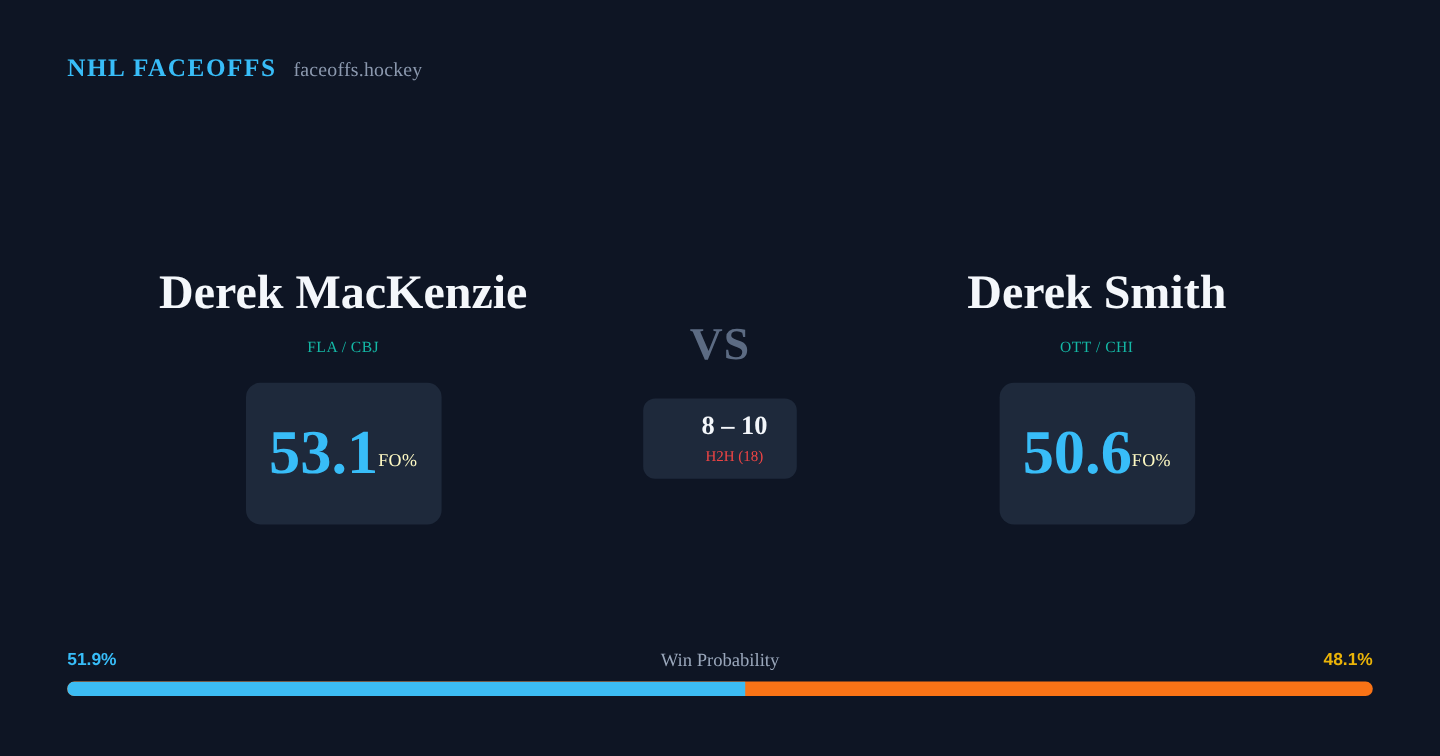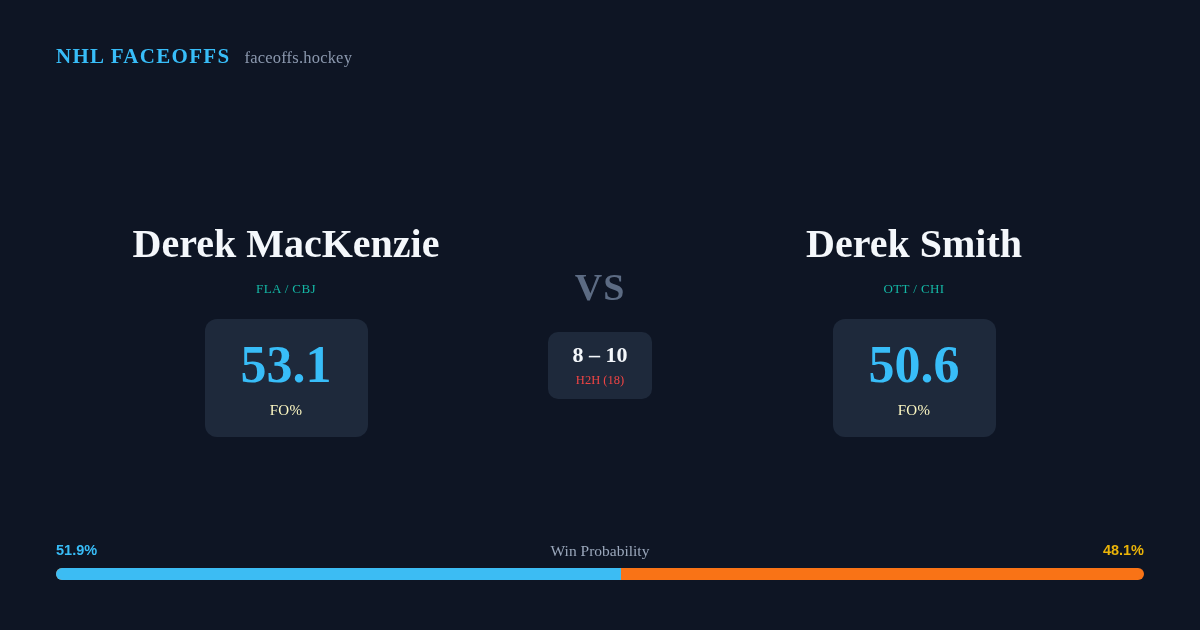--- a/index.html
+++ b/index.html
@@ -80,21 +80,20 @@
     line-height: 1;
     letter-spacing: 0.4px;
   }
   .stat-card {
     margin: 24px auto 0;
     width: 163px;
     height: 118px;
     background: #1e293b;
     border-radius: 12px;
     display: flex;
-    flex-direction: column;
     align-items: center;
     justify-content: center;
   }
   .stat-value {
     font-family: "Liberation Serif", serif;
     font-weight: bold;
     font-size: 52px;
     color: #38bdf8;
     line-height: 1;
   }
@@ -126,20 +125,21 @@
   .h2h-box {
     margin: 26px auto 0;
     width: 104px;
     height: 67px;
     background: #1e293b;
     border-radius: 10px;
     display: flex;
     flex-direction: column;
     align-items: center;
     justify-content: center;
+    padding-left: 24px;
   }
   .h2h-record {
     font-family: "Liberation Serif", serif;
     font-weight: bold;
     font-size: 22px;
     color: #f4f7fb;
     line-height: 1;
   }
   .h2h-caption {
     font-family: "Liberation Serif", serif;

